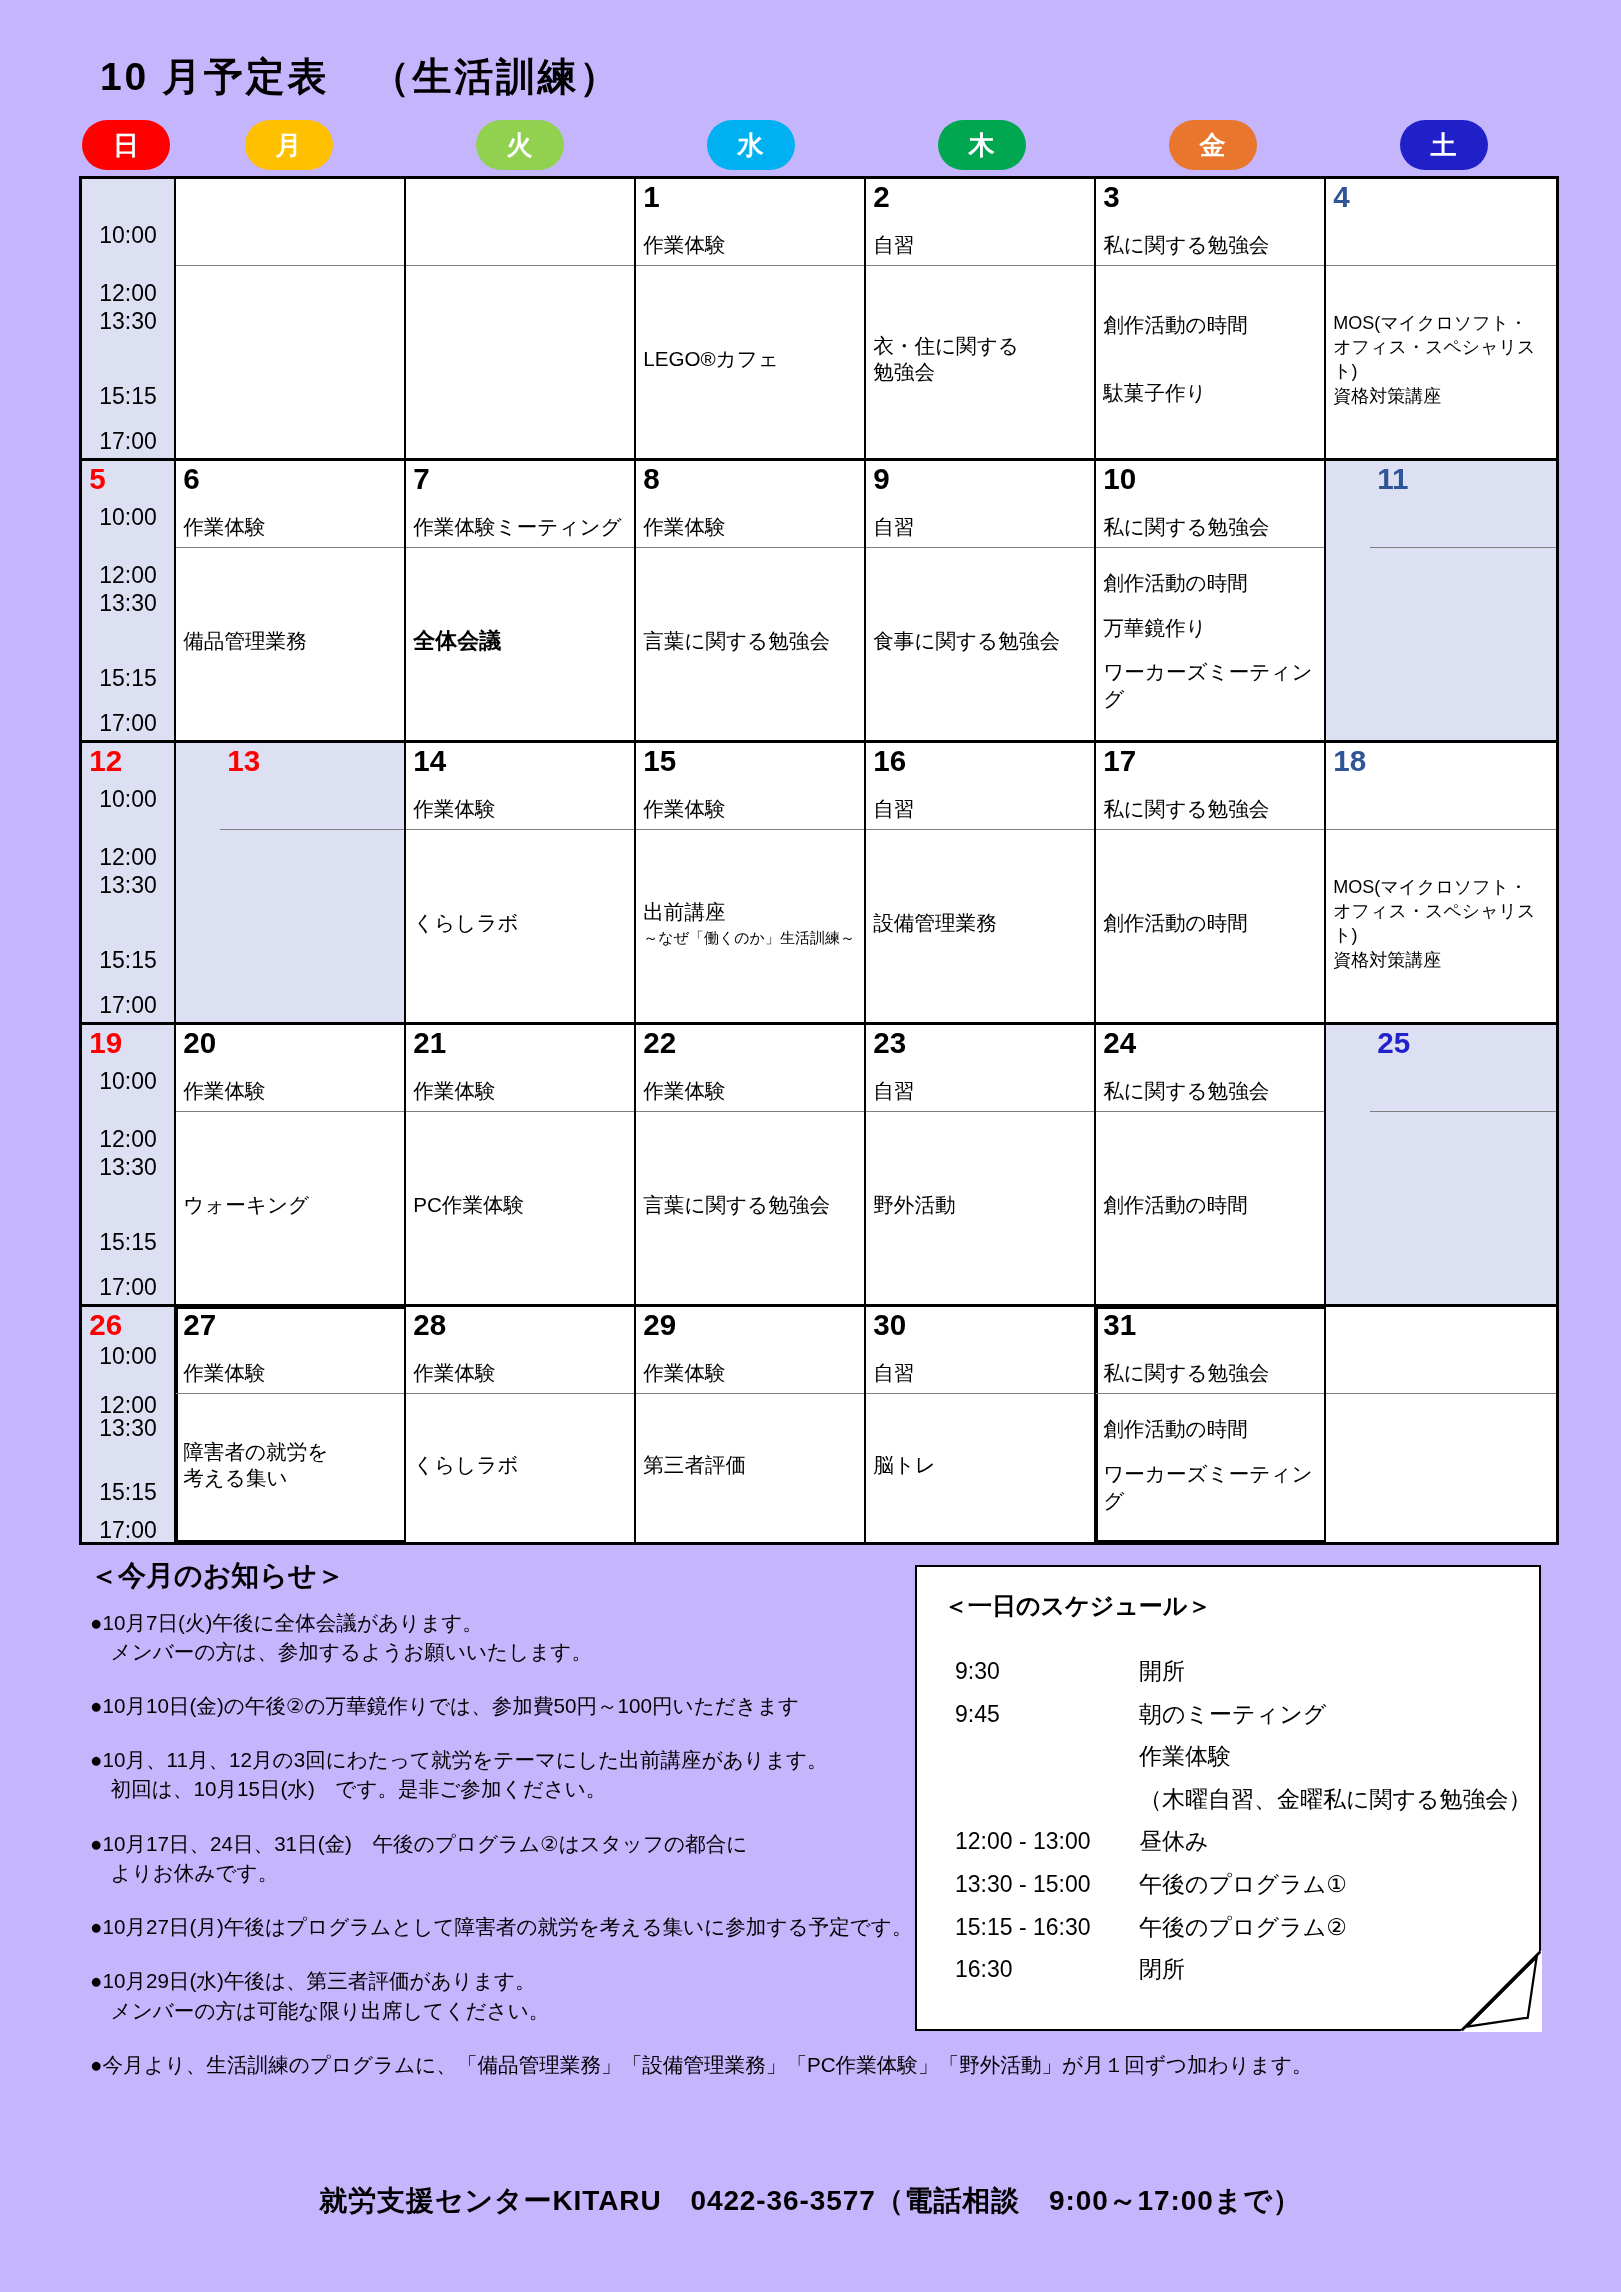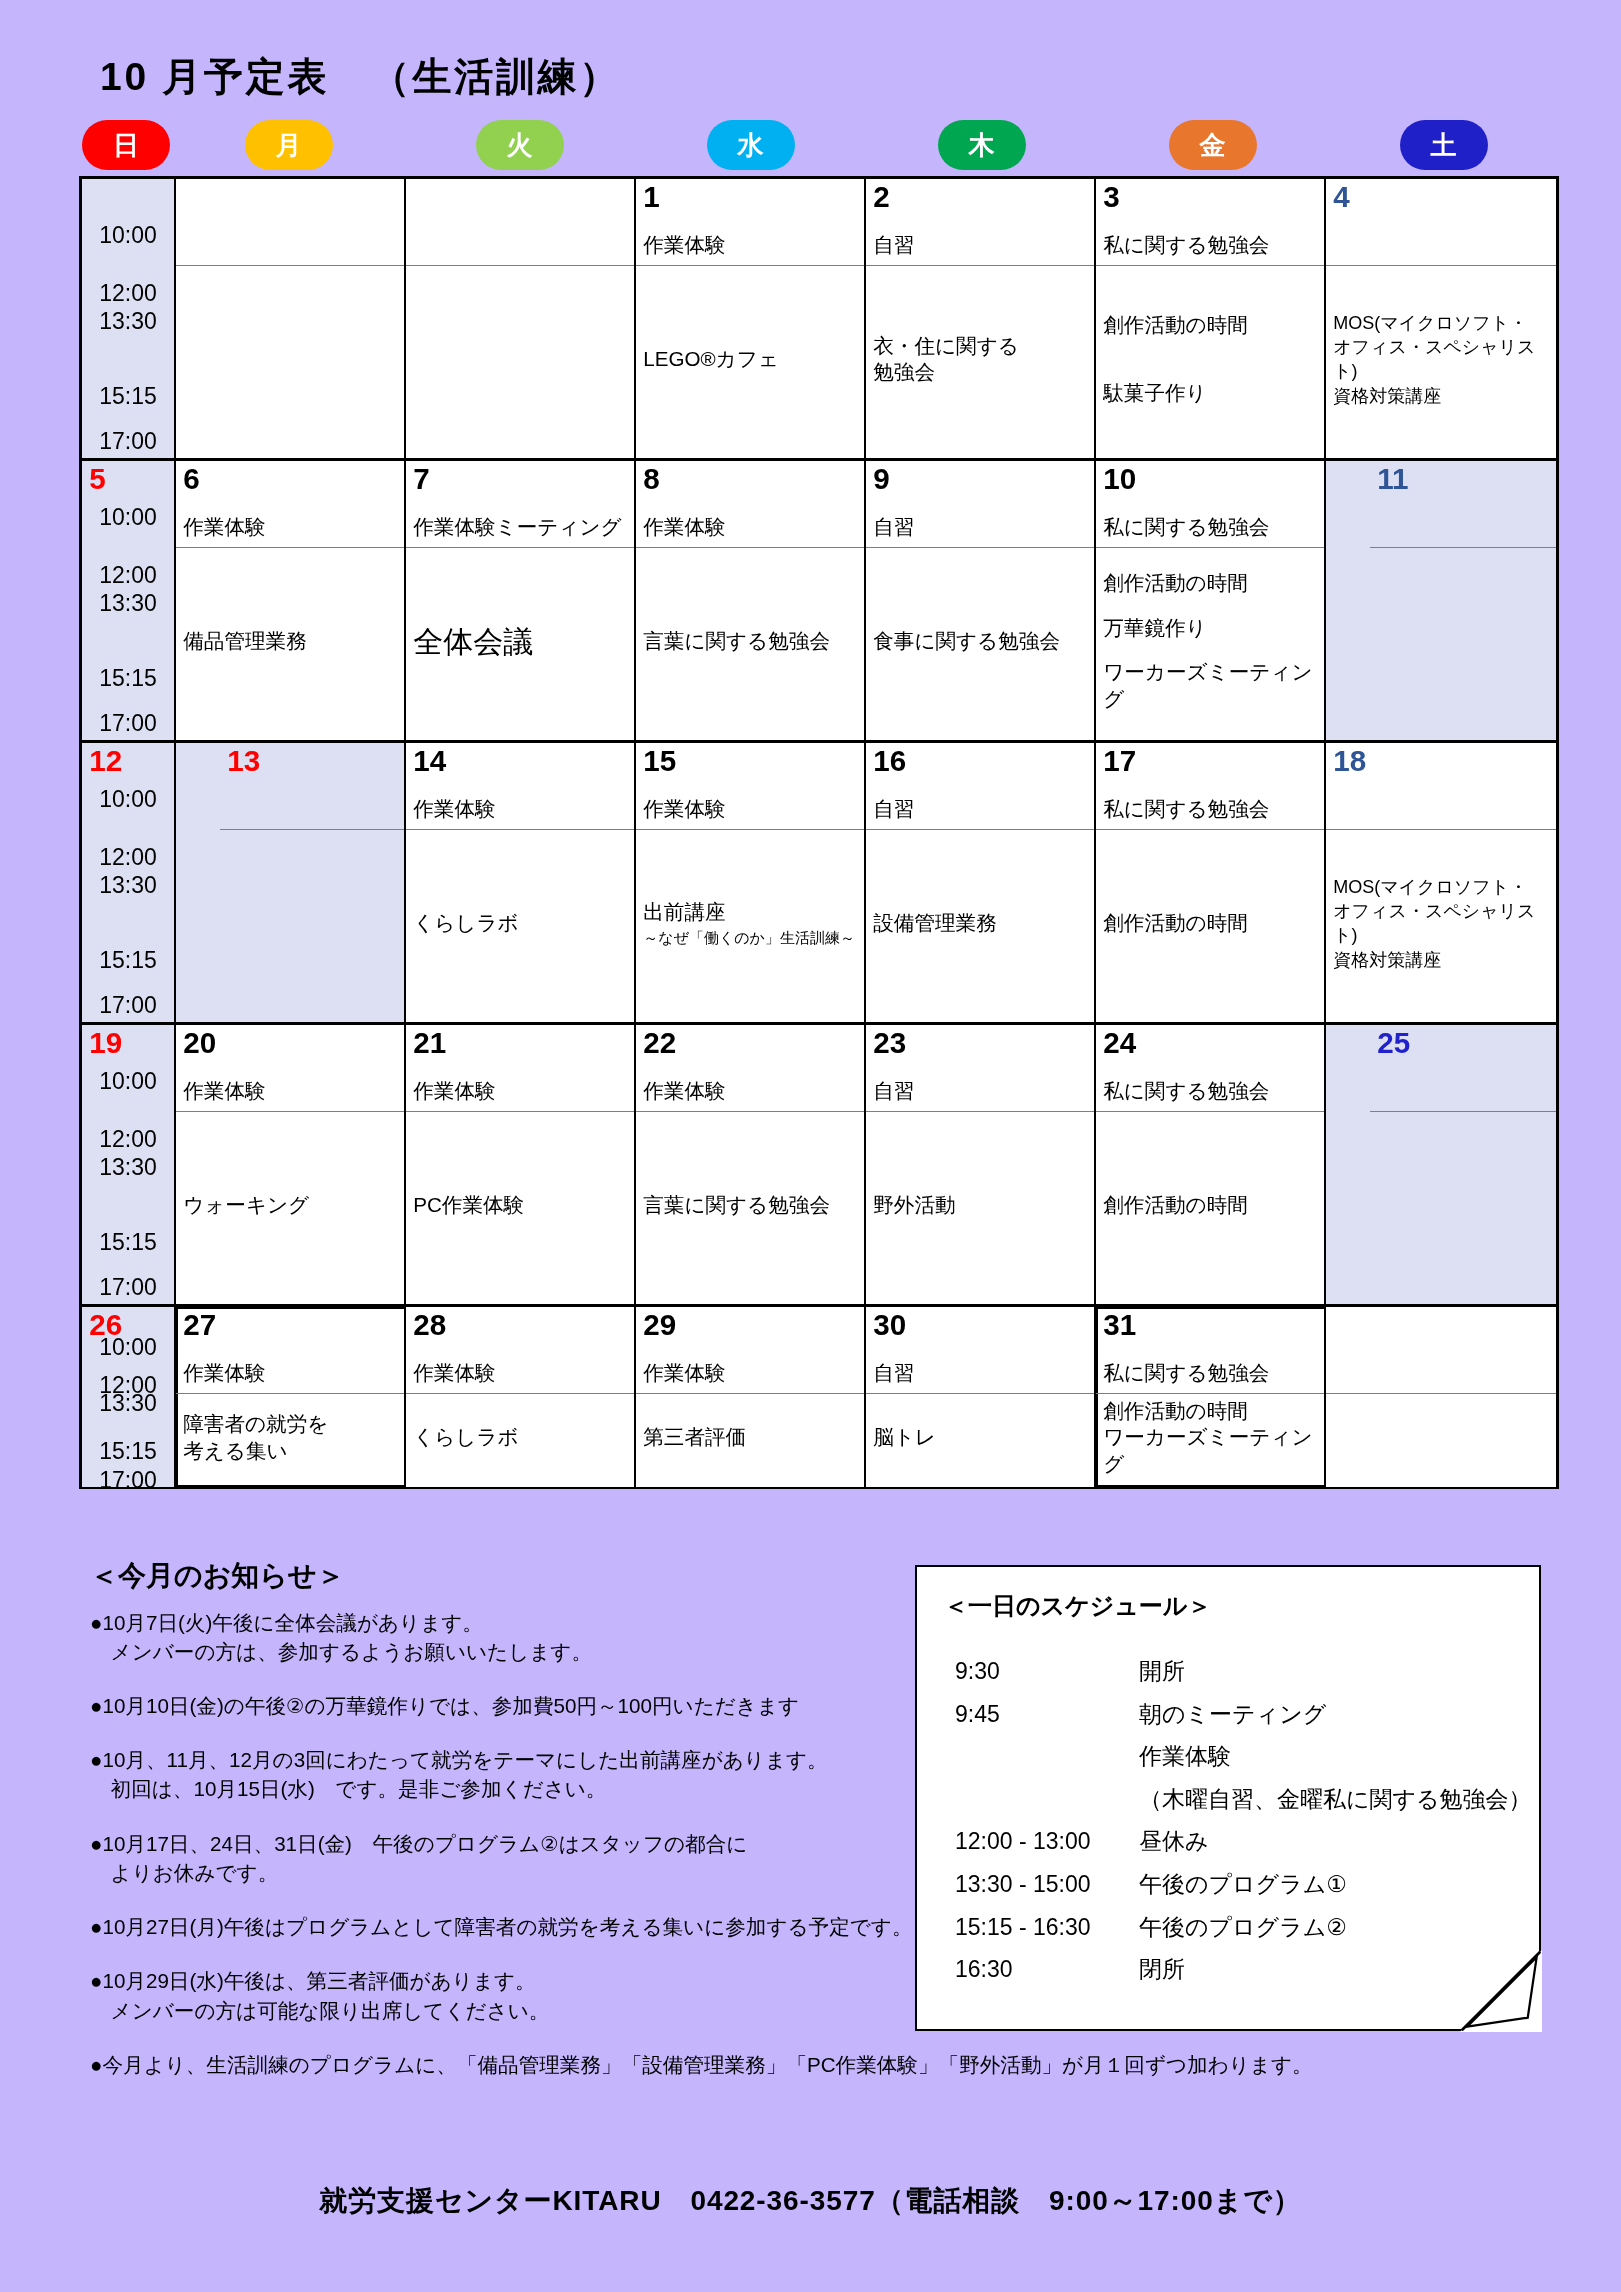--- a/index.html
+++ b/index.html
@@ -24,40 +24,40 @@
   }
   
   #calendar-grid{
     position:absolute;left:79px;top:176px;width:1480px;
     border:3.6px solid #000;background:#fff;box-sizing:border-box;
   }
   .week{
     display:grid;grid-template-columns:94px repeat(6,1fr);
     height:279px;border-bottom:3.6px solid #000;
   }
-  .week:last-child{height:179px;border-bottom:none;}
+  .week:last-child{height:235px;border-bottom:none;}
   .cell{border-right:2.7px solid #000;position:relative;box-sizing:border-box;}
   .cell:last-child{border-right:none;}
   .time-cell{background:#DCE0F2;}
   .day-cell{display:flex;flex-direction:column;background:#fff;}
   .day-cell.shaded{background:#DCE0F2;padding-left:44px;}
   .day-cell.emphasis{outline:2.7px solid #000;outline-offset:-2.7px;}
   .morning{height:86px;flex:none;position:relative;border-bottom:0.9px solid #7f7f7f;}
   .afternoon{
     flex:1;display:flex;flex-direction:column;justify-content:space-evenly;
     padding:3.6px 1.8px 9px 7.2px;min-height:0;
   }
   .date{position:absolute;top:2.7px;left:7.2px;font-size:29.6px;font-weight:bold;line-height:1;}
   .mtext{position:absolute;left:7.2px;bottom:8px;font-size:20.6px;white-space:nowrap;line-height:1.15;}
   .tlabel{position:absolute;width:100%;text-align:center;font-size:23px;line-height:1;}
   .t0{top:16%}.t1{top:37%}.t2{top:47%}.t3{top:74%}.t4{top:90%}
   .item{font-size:20.6px;line-height:1.3;}
   .item .main{white-space:pre-line;}
   .item.small .main{font-size:18px;line-height:1.35;}
-  .item.large .main{font-size:30px;font-weight:normal;}
+  .item.large .main{font-size:22px;font-weight:bold;}
   .item .sub{font-size:15px;white-space:nowrap;margin-top:1.8px;}
   
   #announcements{position:absolute;left:90px;top:1557px;width:882px;}
   #announcement-heading{font-size:28px;font-weight:bold;margin-bottom:12.5px;white-space:nowrap;}
   .ann-item{margin-bottom:25px;}
   .ann-line{font-size:20.6px;line-height:1.42;white-space:nowrap;}
   
   #schedule-box{
     position:absolute;left:915px;top:1565px;width:626px;height:466px;
     border:2.7px solid #000;background:#fff;box-sizing:border-box;

